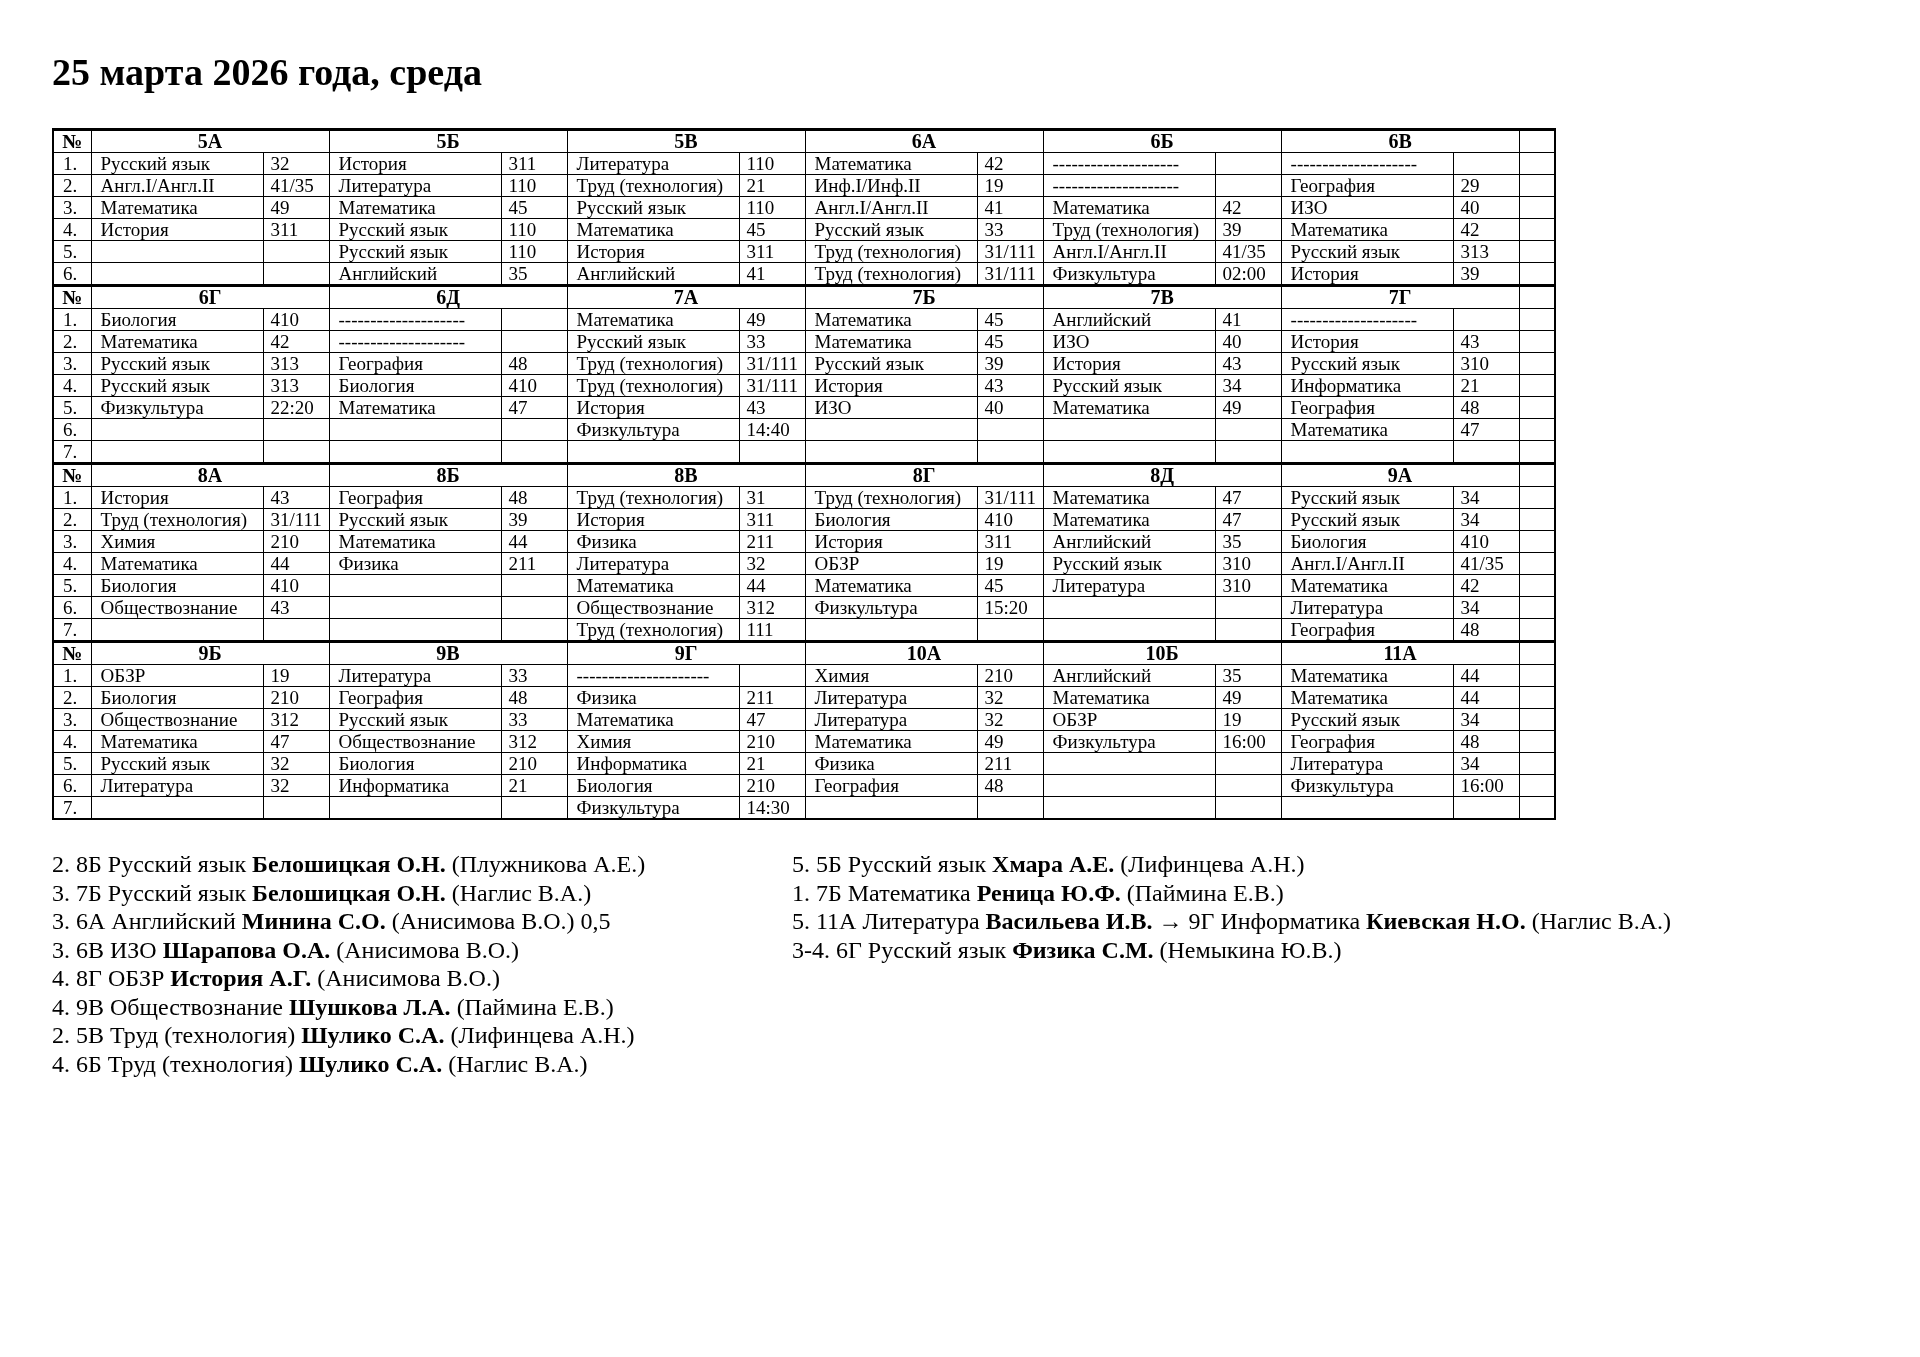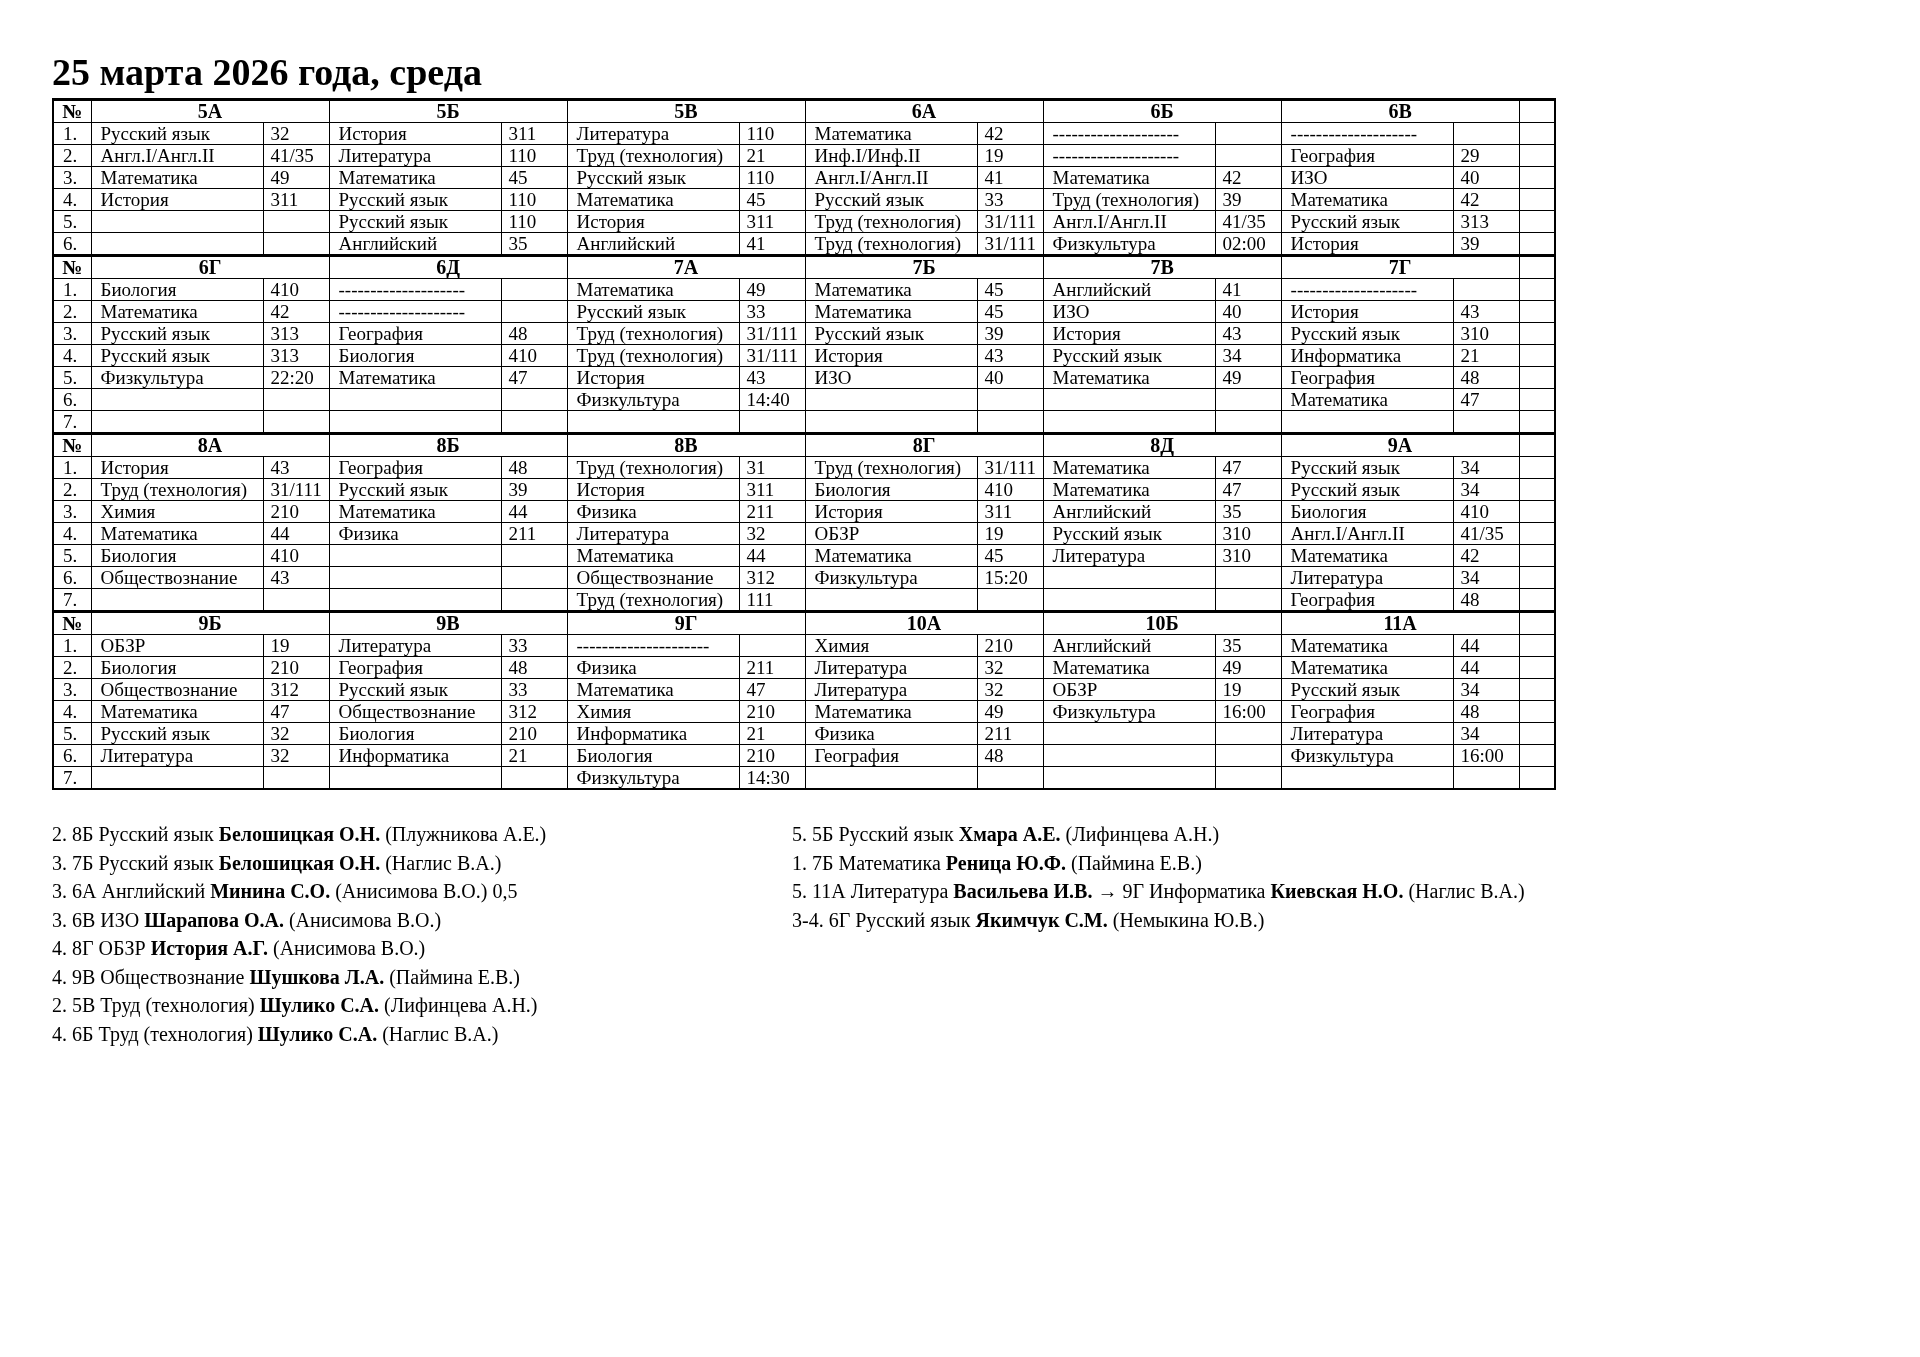--- a/index.html
+++ b/index.html
@@ -14,21 +14,21 @@
     width: 1920px;
     height: 1357px;
     background: #ffffff;
     overflow: hidden;
     box-sizing: border-box;
     padding: 50px 0 0 52px;
   }
   .title {
     font-size: 38px;
     font-weight: bold;
-    margin: 0 0 4px 0;
+    margin: 0 0 34px 0;
     font-family: "Liberation Serif", serif;
   }
   table.tt {
     border-collapse: collapse;
     table-layout: fixed;
     width: 1502px;
     border: 2px solid #000;
   }
   table.tt col.c-num  { width: 38px; }
   table.tt col.c-subj { width: 172px; }
@@ -49,21 +49,21 @@
     text-align: center;
     font-size: 20px;
   }
   table.tt td.num  { padding-left: 9px; text-align: left; }
   table.tt td.subj { padding-left: 9px; text-align: left; }
   table.tt td.room { padding-left: 7px; text-align: left; }
   table.tt .it { }
   .notes {
     display: flex;
     margin-top: 30px;
-    font-size: 20px;
+    font-size: 24px;
   }
   .notes-col { line-height: 28.5px; }
   .notes-left  { width: 740px; }
   .notes-right { width: 900px; }
   .note b { font-weight: bold; }
 </style>
 </head>
 <body>
 
 <div class="page">
@@ -570,16 +570,16 @@
         <div class="note"><span>3. 6В ИЗО </span><b>Шарапова О.А.</b><span> (Анисимова В.О.)</span></div>
         <div class="note"><span>4. 8Г ОБЗР </span><b>История А.Г.</b><span> (Анисимова В.О.)</span></div>
         <div class="note"><span>4. 9В Обществознание </span><b>Шушкова Л.А.</b><span> (Паймина Е.В.)</span></div>
         <div class="note"><span>2. 5В Труд (технология) </span><b>Шулико С.А.</b><span> (Лифинцева А.Н.)</span></div>
         <div class="note"><span>4. 6Б Труд (технология) </span><b>Шулико С.А.</b><span> (Наглис В.А.)</span></div>
       </div>
     <div class="notes-col notes-right">
         <div class="note"><span>5. 5Б Русский язык </span><b>Хмара А.Е.</b><span> (Лифинцева А.Н.)</span></div>
         <div class="note"><span>1. 7Б Математика </span><b>Реница Ю.Ф.</b><span> (Паймина Е.В.)</span></div>
         <div class="note"><span>5. 11А Литература </span><b>Васильева И.В.</b><span> → 9Г Информатика </span><b>Киевская Н.О.</b><span> (Наглис В.А.)</span></div>
-        <div class="note"><span>3-4. 6Г Русский язык </span><b>Якимчук С.М.</b><span> (Немыкина Ю.В.)</span></div>
+        <div class="note"><span>3-4. 6Г Русский язык </span><b>Физика С.М.</b><span> (Немыкина Ю.В.)</span></div>
       </div>
   </div>
 </div>
 
 </body></html>

